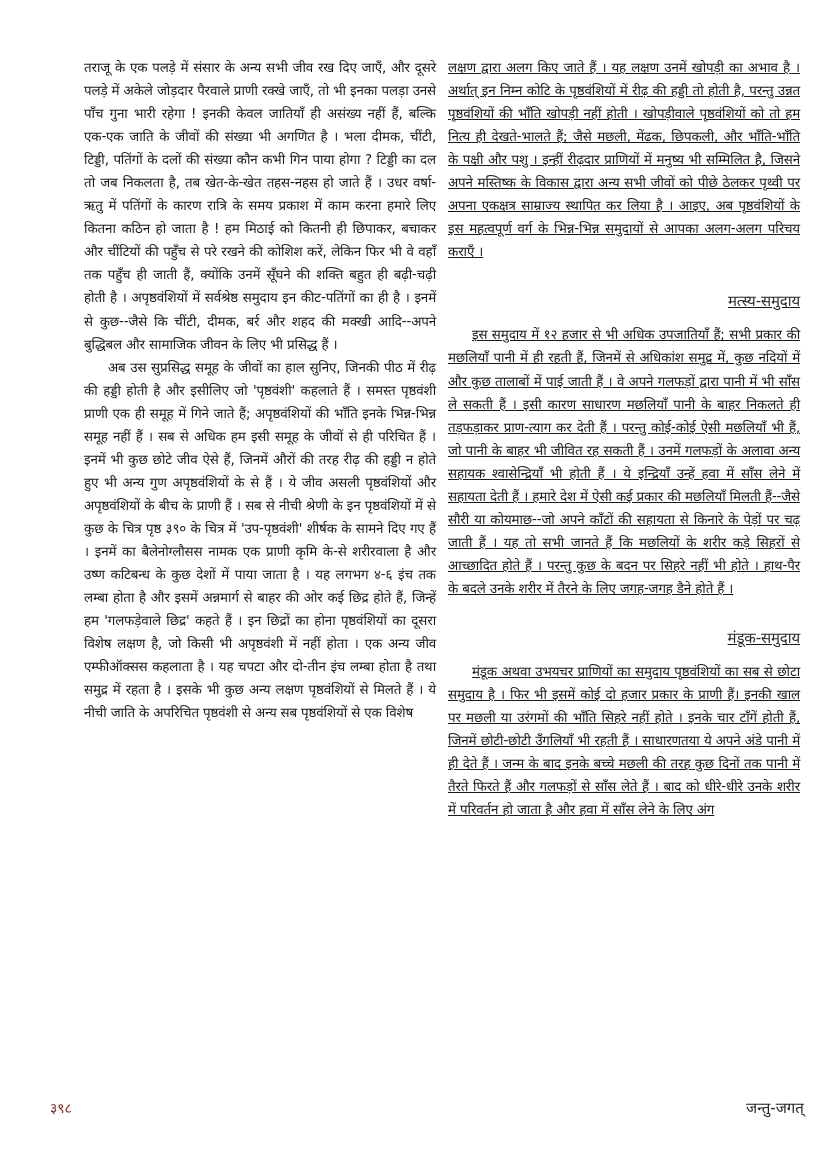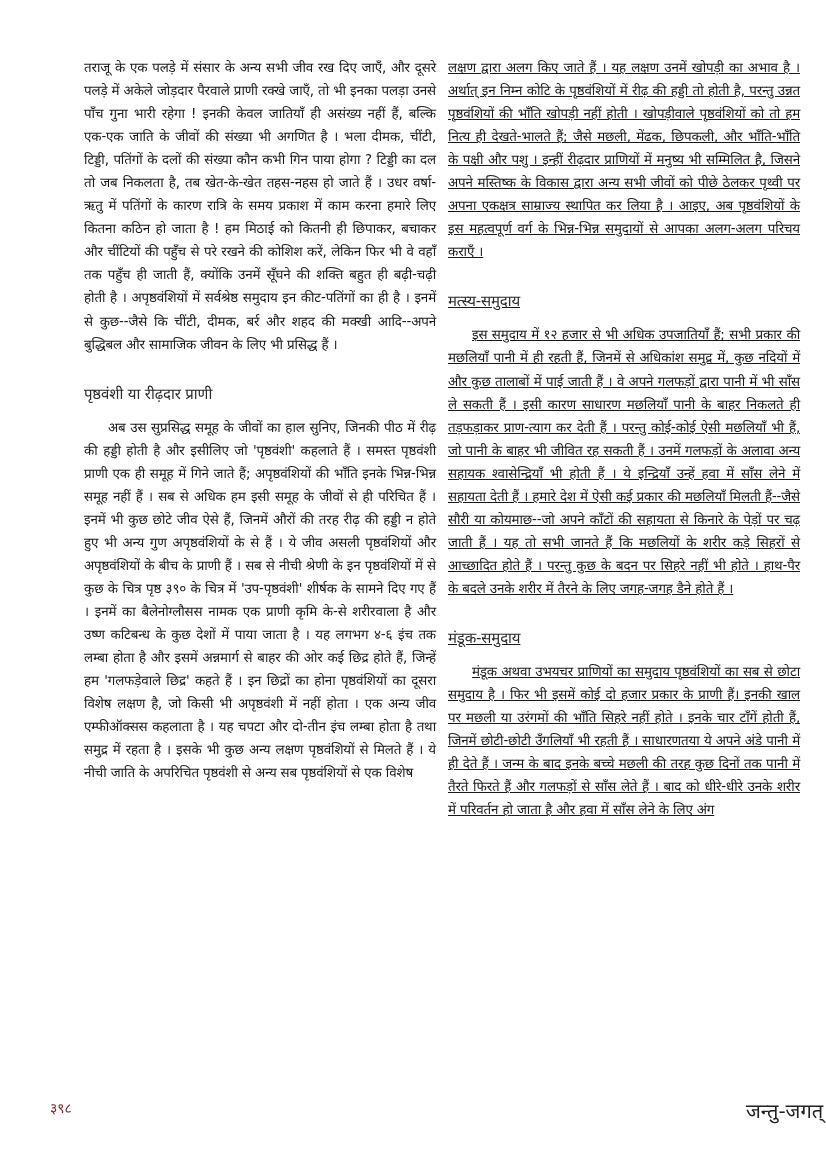--- a/index.html
+++ b/index.html
@@ -12,48 +12,47 @@
     .col {
       position: absolute; top: 56px; width: 352px;
       font-size: 13.4px; line-height: 23.05px; text-align: justify;
       letter-spacing: -0.15px;
     }
     .col.left { left: 84px; }
     .col.right { left: 448px; text-decoration: underline; }
     .col p { margin: 0; }
     .col p.indent { text-indent: 24px; }
     .heading {
-      text-align: left; font-size: 15px; font-weight: normal;
+      text-align: right; font-size: 15px; font-weight: normal;
       color: #2a2a2a; margin: 26px 0 10px 0; line-height: 24px;
     }
     .footer-num {
       position: absolute; left: 50px; top: 1098px; font-size: 14px; color: #7f1d1d;
       font-family: "DejaVu Sans", sans-serif;
     }
     .watermark {
       position: absolute; left: 206px; top: 1088px;
       font-family: "DejaVu Serif", "Liberation Serif", serif;
       font-style: italic; font-size: 38px; letter-spacing: 2px;
       color: #ffffff; -webkit-text-stroke: 0.8px #555;
       text-shadow: 1px 1px 0 #bbb;
     }
     .footer-title {
-      position: absolute; left: 706px; top: 1097px; font-size: 20px; color: #222;
+      position: absolute; left: 706px; top: 1097px; font-size: 15px; color: #222;
       font-family: "DejaVu Sans", sans-serif;
       padding-left: 40px;
     }
   </style>
 </head>
 <body>
 
 <div class="page">
 
   <div class="col left">
     <p>तराजू के एक पलड़े में संसार के अन्य सभी जीव रख दिए जाएँ, और दूसरे पलड़े में अकेले जोड़दार पैरवाले प्राणी रक्खे जाएँ, तो भी इनका पलड़ा उनसे पाँच गुना भारी रहेगा ! इनकी केवल जातियाँ ही असंख्य नहीं हैं, बल्कि एक-एक जाति के जीवों की संख्या भी अगणित है । भला दीमक, चींटी, टिड्डी, पतिंगों के दलों की संख्या कौन कभी गिन पाया होगा ? टिड्डी का दल तो जब निकलता है, तब खेत-के-खेत तहस-नहस हो जाते हैं । उधर वर्षा-ऋतु में पतिंगों के कारण रात्रि के समय प्रकाश में काम करना हमारे लिए कितना कठिन हो जाता है ! हम मिठाई को कितनी ही छिपाकर, बचाकर और चींटियों की पहुँच से परे रखने की कोशिश करें, लेकिन फिर भी वे वहाँ तक पहुँच ही जाती हैं, क्योंकि उनमें सूँघने की शक्ति बहुत ही बढ़ी-चढ़ी होती है । अपृष्ठवंशियों में सर्वश्रेष्ठ समुदाय इन कीट-पतिंगों का ही है । इनमें से कुछ--जैसे कि चींटी, दीमक, बर्र और शहद की मक्खी आदि--अपने बुद्धिबल और सामाजिक जीवन के लिए भी प्रसिद्ध हैं ।</p>
-    <div class="heading">पृष्ठवंशी या रीढ़दार प्राणी</div>
     <p class="indent">अब उस सुप्रसिद्ध समूह के जीवों का हाल सुनिए, जिनकी पीठ में रीढ़ की हड्डी होती है और इसीलिए जो 'पृष्ठवंशी' कहलाते हैं । समस्त पृष्ठवंशी प्राणी एक ही समूह में गिने जाते हैं; अपृष्ठवंशियों की भाँति इनके भिन्न-भिन्न समूह नहीं हैं । सब से अधिक हम इसी समूह के जीवों से ही परिचित हैं । इनमें भी कुछ छोटे जीव ऐसे हैं, जिनमें औरों की तरह रीढ़ की हड्डी न होते हुए भी अन्य गुण अपृष्ठवंशियों के से हैं । ये जीव असली पृष्ठवंशियों और अपृष्ठवंशियों के बीच के प्राणी हैं । सब से नीची श्रेणी के इन पृष्ठवंशियों में से कुछ के चित्र पृष्ठ ३९० के चित्र में 'उप-पृष्ठवंशी' शीर्षक के सामने दिए गए हैं । इनमें का बैलेनोग्लौसस नामक एक प्राणी कृमि के-से शरीरवाला है और उष्ण कटिबन्ध के कुछ देशों में पाया जाता है । यह लगभग ४-६ इंच तक लम्बा होता है और इसमें अन्नमार्ग से बाहर की ओर कई छिद्र होते हैं, जिन्हें हम 'गलफड़ेवाले छिद्र' कहते हैं । इन छिद्रों का होना पृष्ठवंशियों का दूसरा विशेष लक्षण है, जो किसी भी अपृष्ठवंशी में नहीं होता । एक अन्य जीव एम्फीऑक्सस कहलाता है । यह चपटा और दो-तीन इंच लम्बा होता है तथा समुद्र में रहता है । इसके भी कुछ अन्य लक्षण पृष्ठवंशियों से मिलते हैं । ये नीची जाति के अपरिचित पृष्ठवंशी से अन्य सब पृष्ठवंशियों से एक विशेष</p>
   </div>
 
   <div class="col right">
     <p>लक्षण द्वारा अलग किए जाते हैं । यह लक्षण उनमें खोपड़ी का अभाव है । अर्थात् इन निम्न कोटि के पृष्ठवंशियों में रीढ़ की हड्डी तो होती है, परन्तु उन्नत पृष्ठवंशियों की भाँति खोपड़ी नहीं होती । खोपड़ीवाले पृष्ठवंशियों को तो हम नित्य ही देखते-भालते हैं; जैसे मछली, मेंढक, छिपकली, और भाँति-भाँति के पक्षी और पशु । इन्हीं रीढ़दार प्राणियों में मनुष्य भी सम्मिलित है, जिसने अपने मस्तिष्क के विकास द्वारा अन्य सभी जीवों को पीछे ठेलकर पृथ्वी पर अपना एकक्षत्र साम्राज्य स्थापित कर लिया है । आइए, अब पृष्ठवंशियों के इस महत्वपूर्ण वर्ग के भिन्न-भिन्न समुदायों से आपका अलग-अलग परिचय कराएँ ।</p>
     <div class="heading">मत्स्य-समुदाय</div>
     <p class="indent">इस समुदाय में १२ हजार से भी अधिक उपजातियाँ हैं; सभी प्रकार की मछलियाँ पानी में ही रहती हैं, जिनमें से अधिकांश समुद्र में, कुछ नदियों में और कुछ तालाबों में पाई जाती हैं । वे अपने गलफड़ों द्वारा पानी में भी साँस ले सकती हैं । इसी कारण साधारण मछलियाँ पानी के बाहर निकलते ही तड़फड़ाकर प्राण-त्याग कर देती हैं । परन्तु कोई-कोई ऐसी मछलियाँ भी हैं, जो पानी के बाहर भी जीवित रह सकती हैं । उनमें गलफड़ों के अलावा अन्य सहायक श्वासेन्द्रियाँ भी होती हैं । ये इन्द्रियाँ उन्हें हवा में साँस लेने में सहायता देती हैं । हमारे देश में ऐसी कई प्रकार की मछलियाँ मिलती हैं--जैसे सौरी या कोयमाछ--जो अपने काँटों की सहायता से किनारे के पेड़ों पर चढ़ जाती हैं । यह तो सभी जानते हैं कि मछलियों के शरीर कड़े सिहरों से आच्छादित होते हैं । परन्तु कुछ के बदन पर सिहरे नहीं भी होते । हाथ-पैर के बदले उनके शरीर में तैरने के लिए जगह-जगह डैने होते हैं ।</p>
     <div class="heading">मंडूक-समुदाय</div>
     <p class="indent">मंडूक अथवा उभयचर प्राणियों का समुदाय पृष्ठवंशियों का सब से छोटा समुदाय है । फिर भी इसमें कोई दो हजार प्रकार के प्राणी हैं। इनकी खाल पर मछली या उरंगमों की भाँति सिहरे नहीं होते । इनके चार टाँगें होती हैं, जिनमें छोटी-छोटी उँगलियाँ भी रहती हैं । साधारणतया ये अपने अंडे पानी में ही देते हैं । जन्म के बाद इनके बच्चे मछली की तरह कुछ दिनों तक पानी में तैरते फिरते हैं और गलफड़ों से साँस लेते हैं । बाद को धीरे-धीरे उनके शरीर में परिवर्तन हो जाता है और हवा में साँस लेने के लिए अंग</p>
   </div>

